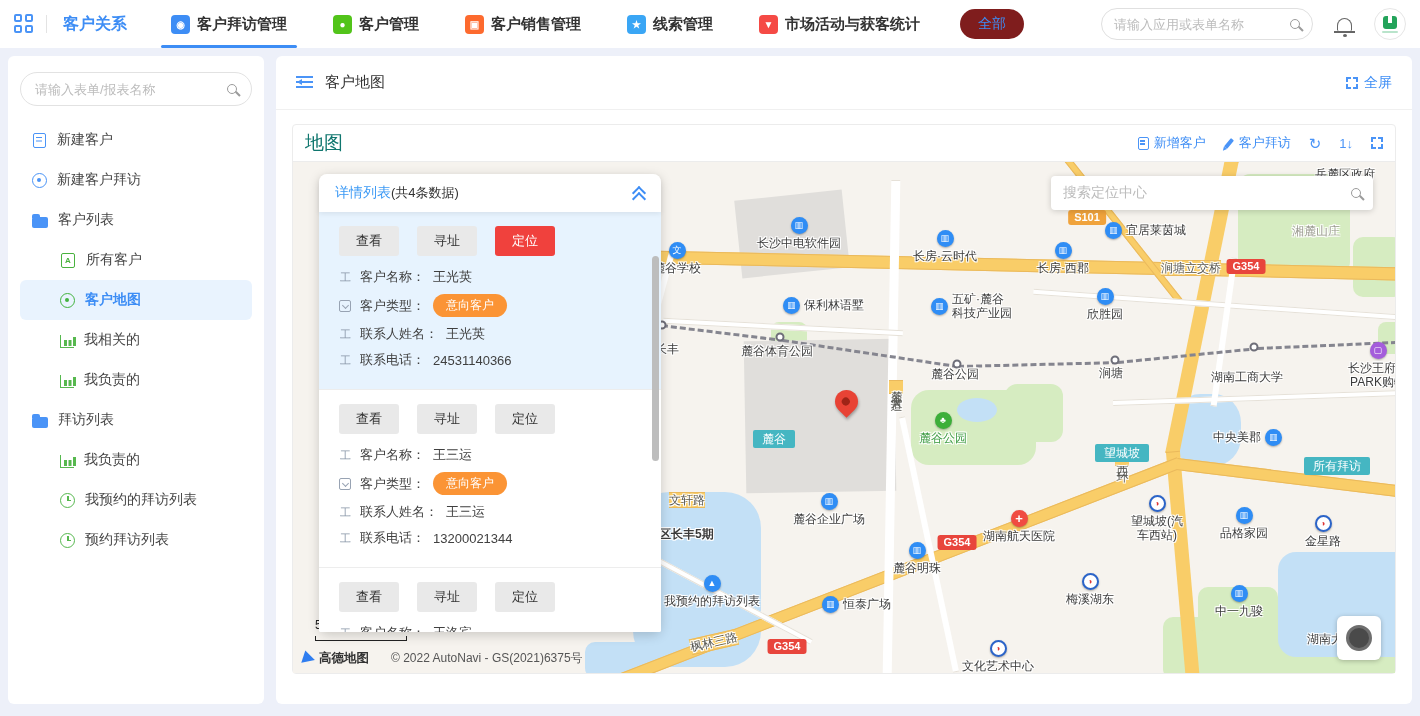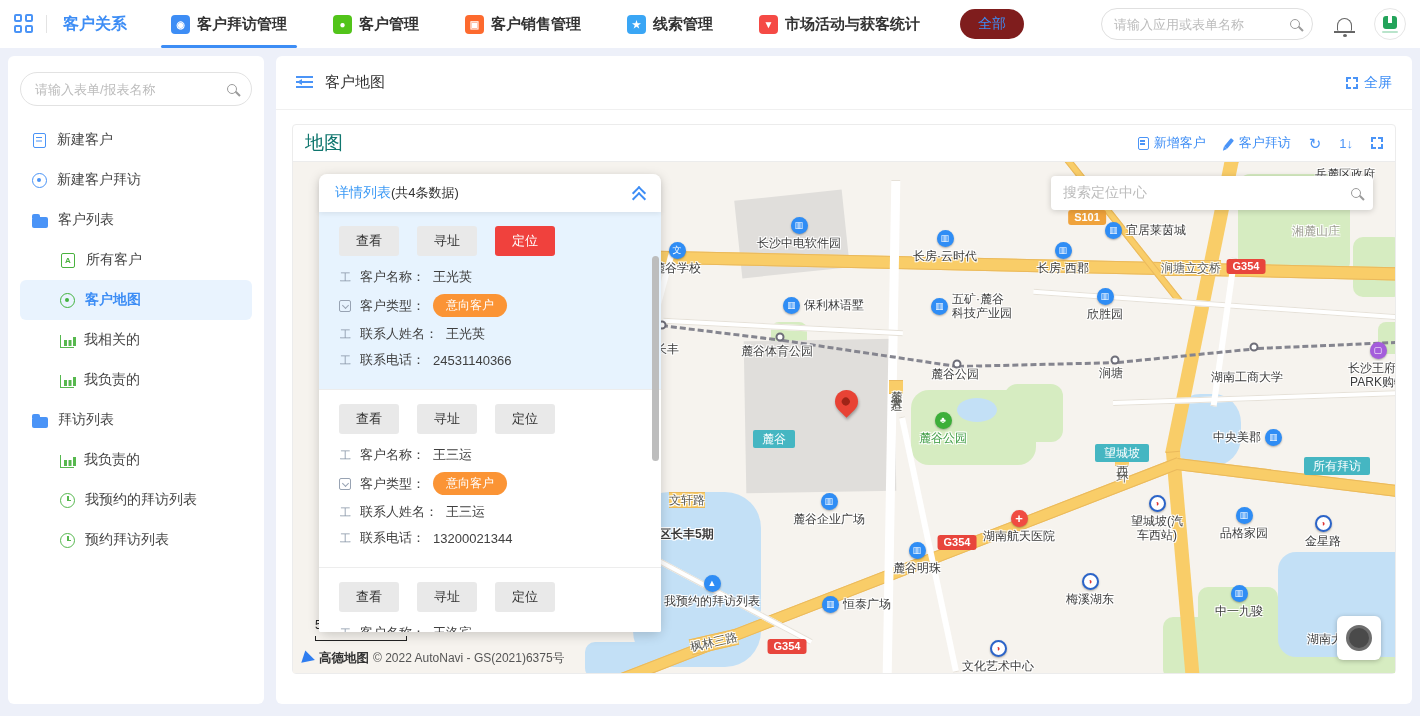--- a/index.html
+++ b/index.html
@@ -119,21 +119,21 @@
   .map-search{position:absolute;left:758px;top:14px;width:322px;height:34px;background:#fff;border-radius:4px;box-shadow:0 1px 6px rgba(0,0,0,.18);display:flex;align-items:center;padding:0 12px;gap:8px;z-index:15}
   .map-search input{border:none;outline:none;flex:1;font-size:14px;font-family:Liberation Mono, monospace;min-width:0}
 
   .map-ctrl{position:absolute;right:14px;bottom:13px;width:44px;height:44px;background:#fff;border-radius:6px;box-shadow:0 1px 5px rgba(0,0,0,.25);display:flex;align-items:center;justify-content:center;z-index:15;cursor:pointer}
   .map-ctrl::after{content:"";width:20px;height:20px;border-radius:50%;background:#4a4a4a;border:3px solid #6e6e6e}
 
   .scale{position:absolute;left:22px;bottom:32px;z-index:16;font-size:12px;color:#222}
   .scale .bar{margin-top:2px;width:92px;height:5px;border-left:1px solid #222;border-right:1px solid #222;border-bottom:1px solid #222}
   .attr{position:absolute;left:10px;bottom:6px;z-index:16;display:flex;align-items:center;gap:4px;font-size:12px;color:#555}
   .amap-tri{width:0;height:0;border-top:6px solid transparent;border-bottom:7px solid transparent;border-left:12px solid #2f7df0;transform:rotate(18deg)}
-  .amap-name{font-weight:bold;color:#333;font-size:12.5px;margin-right:0}
+  .amap-name{font-weight:bold;color:#333;font-size:12.5px;margin-right:18px}
 
   
   .panel{position:absolute;left:26px;top:12px;width:342px;z-index:20;border-radius:8px;box-shadow:0 3px 12px rgba(0,0,0,.18)}
   .panel-head{height:38px;background:#fff;border-radius:8px 8px 0 0;display:flex;align-items:center;padding:0 16px;box-shadow:0 2px 5px rgba(0,0,0,.07);position:relative;z-index:2}
   .ph-title{color:#3d9af5;font-size:14px}
   .ph-count{color:#333;font-size:13px}
   .dchev{margin-left:auto;width:14px;height:14px;position:relative;cursor:pointer}
   .dchev::before,.dchev::after{content:"";position:absolute;left:3px;width:8px;height:8px;border-top:2px solid #3d8df5;border-left:2px solid #3d8df5;transform:rotate(45deg)}
   .dchev::before{top:2px}.dchev::after{top:8px}
   .panel-body{background:#fff;height:420px;overflow:hidden;position:relative;border-radius:0 0 2px 2px}

